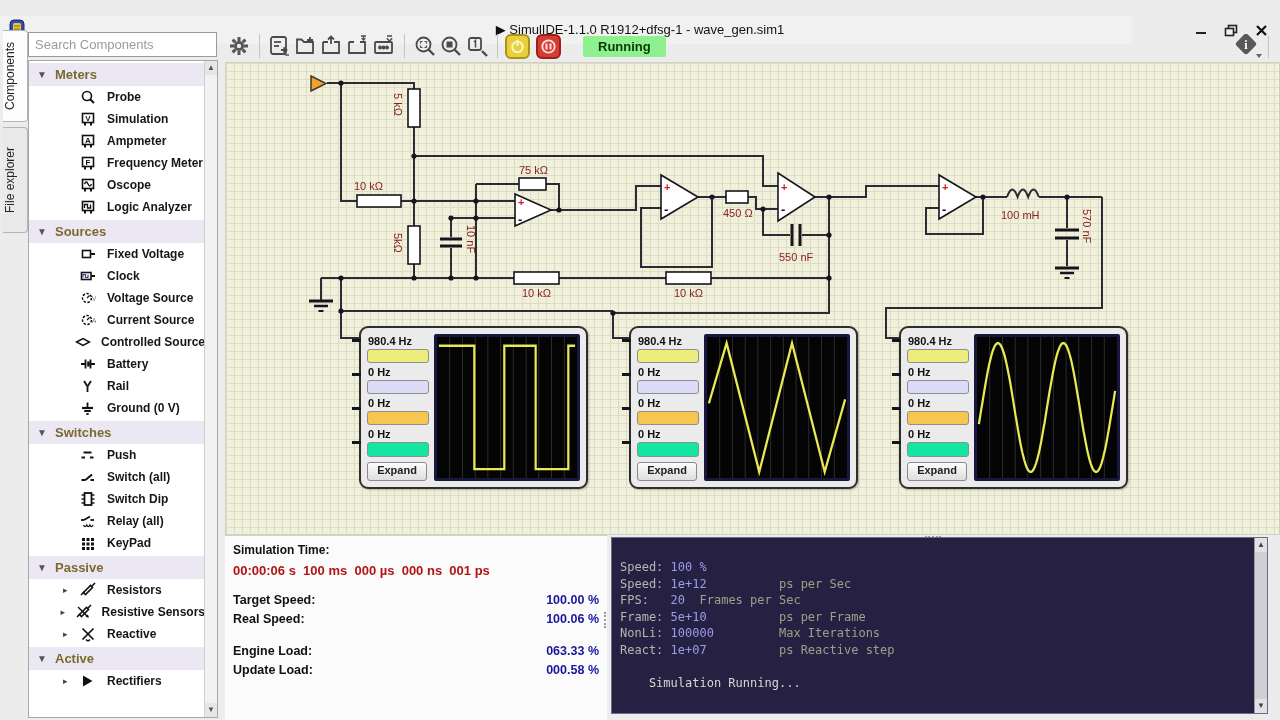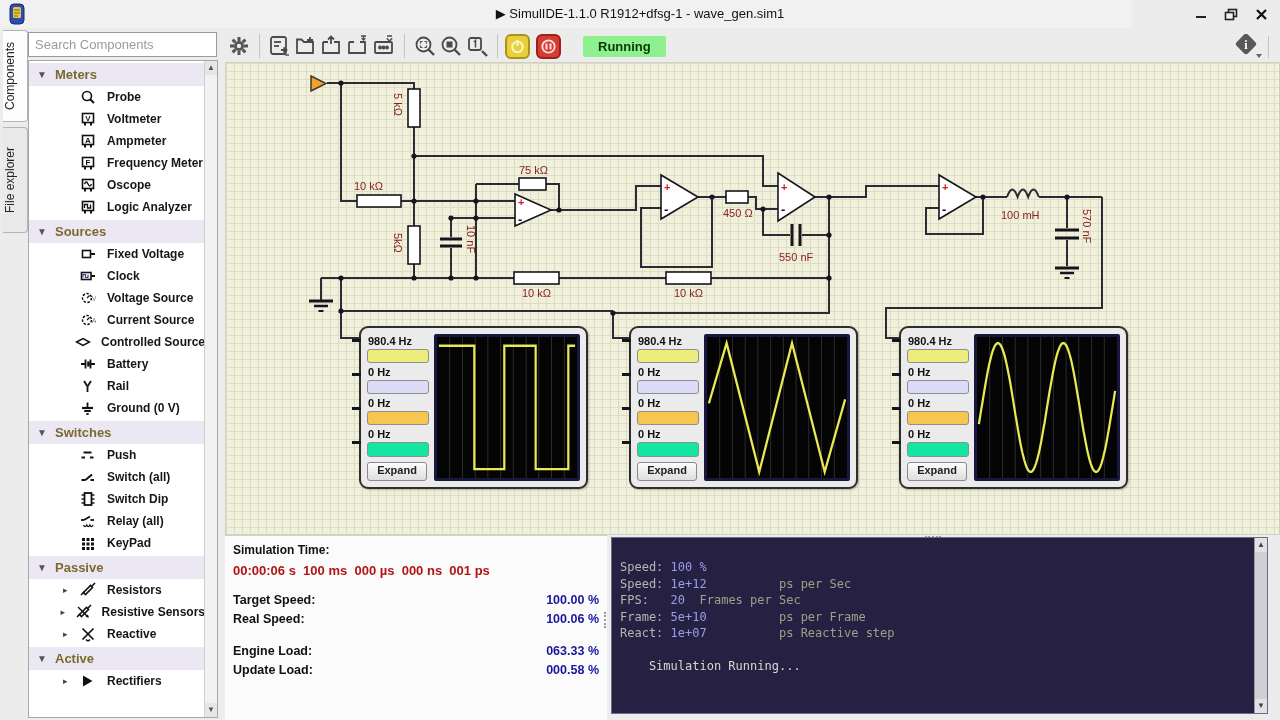--- a/index.html
+++ b/index.html
@@ -1,21 +1,21 @@
 <!DOCTYPE html>
 <html><head>
 <meta charset="utf-8">
 <style>
   * { margin:0; padding:0; box-sizing:border-box; }
   html,body { width:1280px; height:720px; overflow:hidden; }
   body { font-family:"Liberation Sans", sans-serif; background:#ececec; position:relative; }
   .abs { position:absolute; }
 
   
-  #titlebar { left:0; top:0; width:1132px; height:28px; background:#f1f1f1; }
+  #titlebar { left:0; top:16px; width:1132px; height:28px; background:#f1f1f1; }
   #app-icon { left:7px; top:3px; width:22px; height:22px; }
   #window-title { left:0; top:0; width:1280px; height:28px; text-align:center; line-height:28px;
                   font-size:13px; color:#111; font-weight:500; }
   .winbtn { top:6px; width:26px; height:16px; cursor:pointer; display:flex; align-items:center; justify-content:center; }
   #btn-min  { left:1188px; } #btn-max { left:1218px; } #btn-close { left:1248px; }
 
   
   .vtab { left:3px; width:25px; background:#e9e9e9; border:1px solid #b4b4b4; border-right:none;
           border-radius:4px 0 0 4px; color:#222; font-size:12px;
           writing-mode:vertical-rl; transform:rotate(180deg); text-align:center; cursor:pointer; }
@@ -157,21 +157,21 @@
         <span class="spacer"></span>
         <span class="exp"></span>
         <span class="t-icon">
           <svg width="16" height="16" viewBox="0 0 16 16">
             <rect x="2.5" y="2.5" width="11" height="9" fill="none" stroke="#111" stroke-width="1.6"></rect>
             <text x="8" y="10" text-anchor="middle" font-size="8" font-weight="bold" fill="#111">V</text>
             <line x1="5" y1="11.5" x2="5" y2="14.5" stroke="#111" stroke-width="2"></line>
             <line x1="11" y1="11.5" x2="11" y2="14.5" stroke="#111" stroke-width="2"></line>
           </svg>
         </span>
-        <span class="item-label">Voltmeter</span>
+        <span class="item-label">Simulation</span>
       </div>
       <div class="tree-item">
         <span class="spacer"></span>
         <span class="exp"></span>
         <span class="t-icon">
           <svg width="16" height="16" viewBox="0 0 16 16">
             <rect x="2.5" y="2.5" width="11" height="9" fill="none" stroke="#111" stroke-width="1.6"></rect>
             <text x="8" y="10" text-anchor="middle" font-size="8" font-weight="bold" fill="#111">A</text>
             <line x1="5" y1="11.5" x2="5" y2="14.5" stroke="#111" stroke-width="2"></line>
             <line x1="11" y1="11.5" x2="11" y2="14.5" stroke="#111" stroke-width="2"></line>
@@ -793,20 +793,21 @@
   </div>
 </div>
 <div class="abs" id="vsplit"></div>
 <div class="abs" id="hsplit"></div>
 
 <div class="abs" id="console">
     <div class="cline"><span class="c-label">Speed: </span><span class="c-value">100 %</span><span class="c-unit"></span></div>
     <div class="cline"><span class="c-label">Speed: </span><span class="c-value">1e+12          </span><span class="c-unit">ps per Sec</span></div>
     <div class="cline"><span class="c-label">FPS:   </span><span class="c-value">20</span><span class="c-unit">  Frames per Sec</span></div>
     <div class="cline"><span class="c-label">Frame: </span><span class="c-value">5e+10          </span><span class="c-unit">ps per Frame</span></div>
+    <div class="cline"><span class="c-label">NonLi: </span><span class="c-value">100000         </span><span class="c-unit">Max Iterations</span></div>
     <div class="cline"><span class="c-label">React: </span><span class="c-value">1e+07          </span><span class="c-unit">ps Reactive step</span></div>
     <div class="cline">&nbsp;</div>
     <div class="cline c-msg">    Simulation Running...</div>
   </div>
 <div class="abs vscroll" id="console-scroll">
   <div class="arr" style="top:0;">▲</div>
   <div class="arr" style="bottom:0;">▼</div>
 </div>
 
 </body></html>

